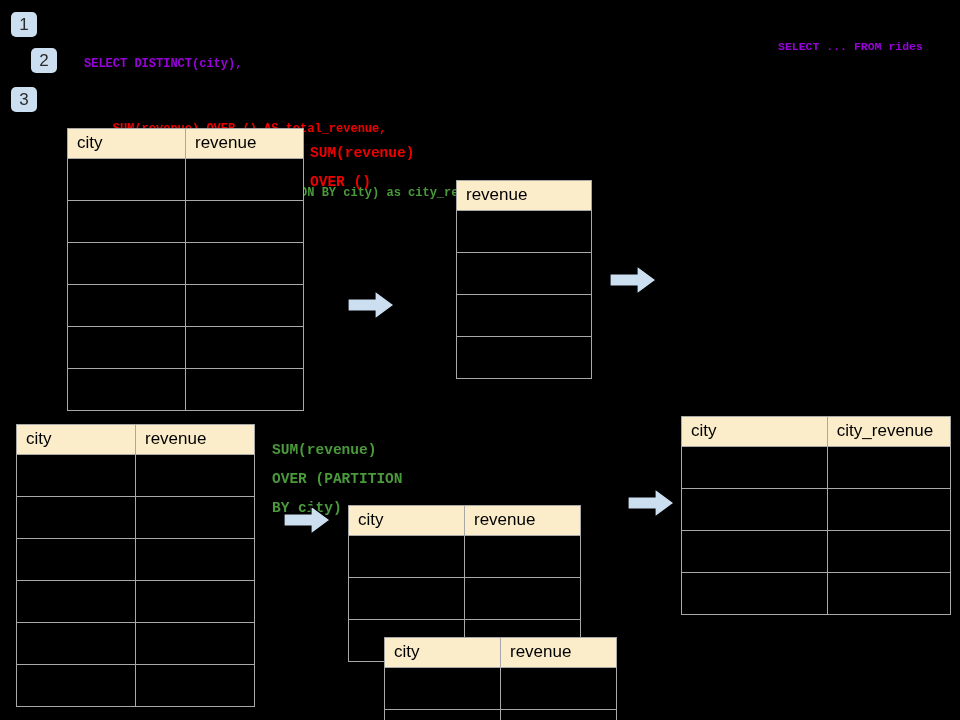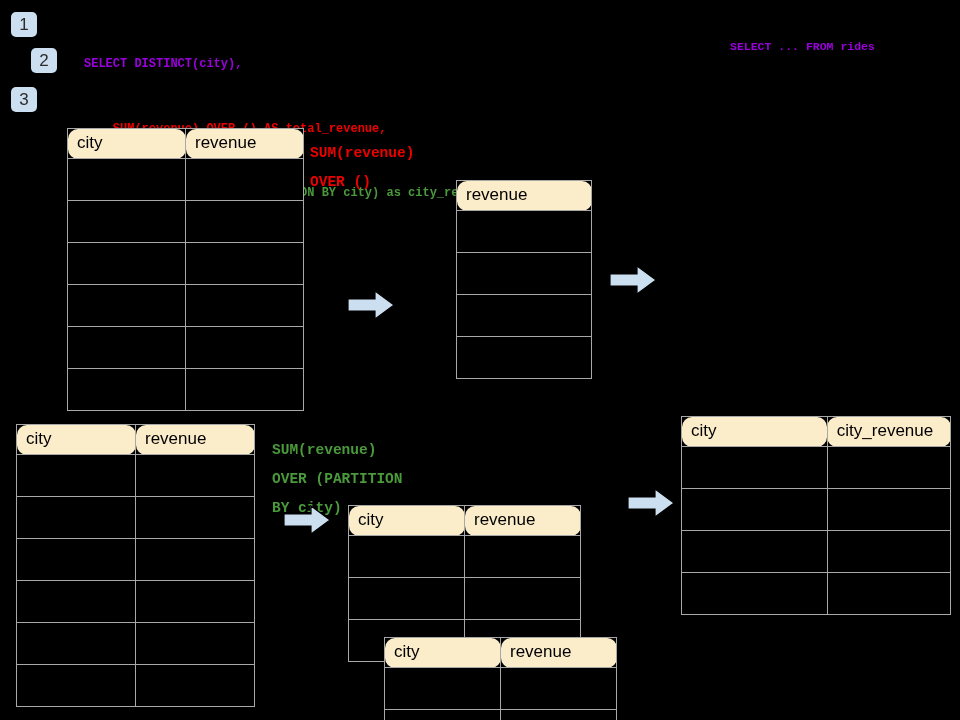--- a/index.html
+++ b/index.html
@@ -82,21 +82,20 @@
   .tbl th {
     background: #fcedca;
     color: #000000;
     font-family: "Liberation Sans", sans-serif;
     font-weight: normal;
     font-size: 17px;
     text-align: left;
     padding: 4px 0 5px 9px;
     height: 27px;
     box-sizing: border-box;
-    border-radius: 10px;
   }
   .tbl td {
     background: #000000;
     height: 41px;
   }
 
   
   .arrow { position: absolute; }
 </style>
 </head>
@@ -109,21 +108,21 @@
   <div class="badge" style="left:11px; top:87px;">3</div>
 
   <div class="sql" style="left:84px; top:11px;">
     <span class="ln c-purple">SELECT DISTINCT(city),</span>
     <span class="ln c-red">    SUM(revenue) OVER () AS total_revenue,</span>
     <span class="ln c-green">    SUM(revenue) OVER (PARTITION BY city) as city_revenue</span>
     <span class="ln c-purple">  FROM rides</span>
     <span class="ln c-purple">  ORDER by city_revenue DESC;</span>
   </div>
 
-  <div class="sql-small" style="left:730px; top:37px; white-space:normal;">SELECT ... FROM rides</div>
+  <div class="sql-small" style="left:778px; top:37px; white-space:normal;">SELECT ... FROM rides</div>
 
   <div class="anno red" style="left:310px; top:139px;">SUM(revenue)
 OVER ()</div>
 
   <div class="anno green" style="left:272px; top:436px;">SUM(revenue)
 OVER (PARTITION
 BY city)</div>
 
   <table class="tbl" style="left:67px; top:128px; width:236px;">
     <thead>

